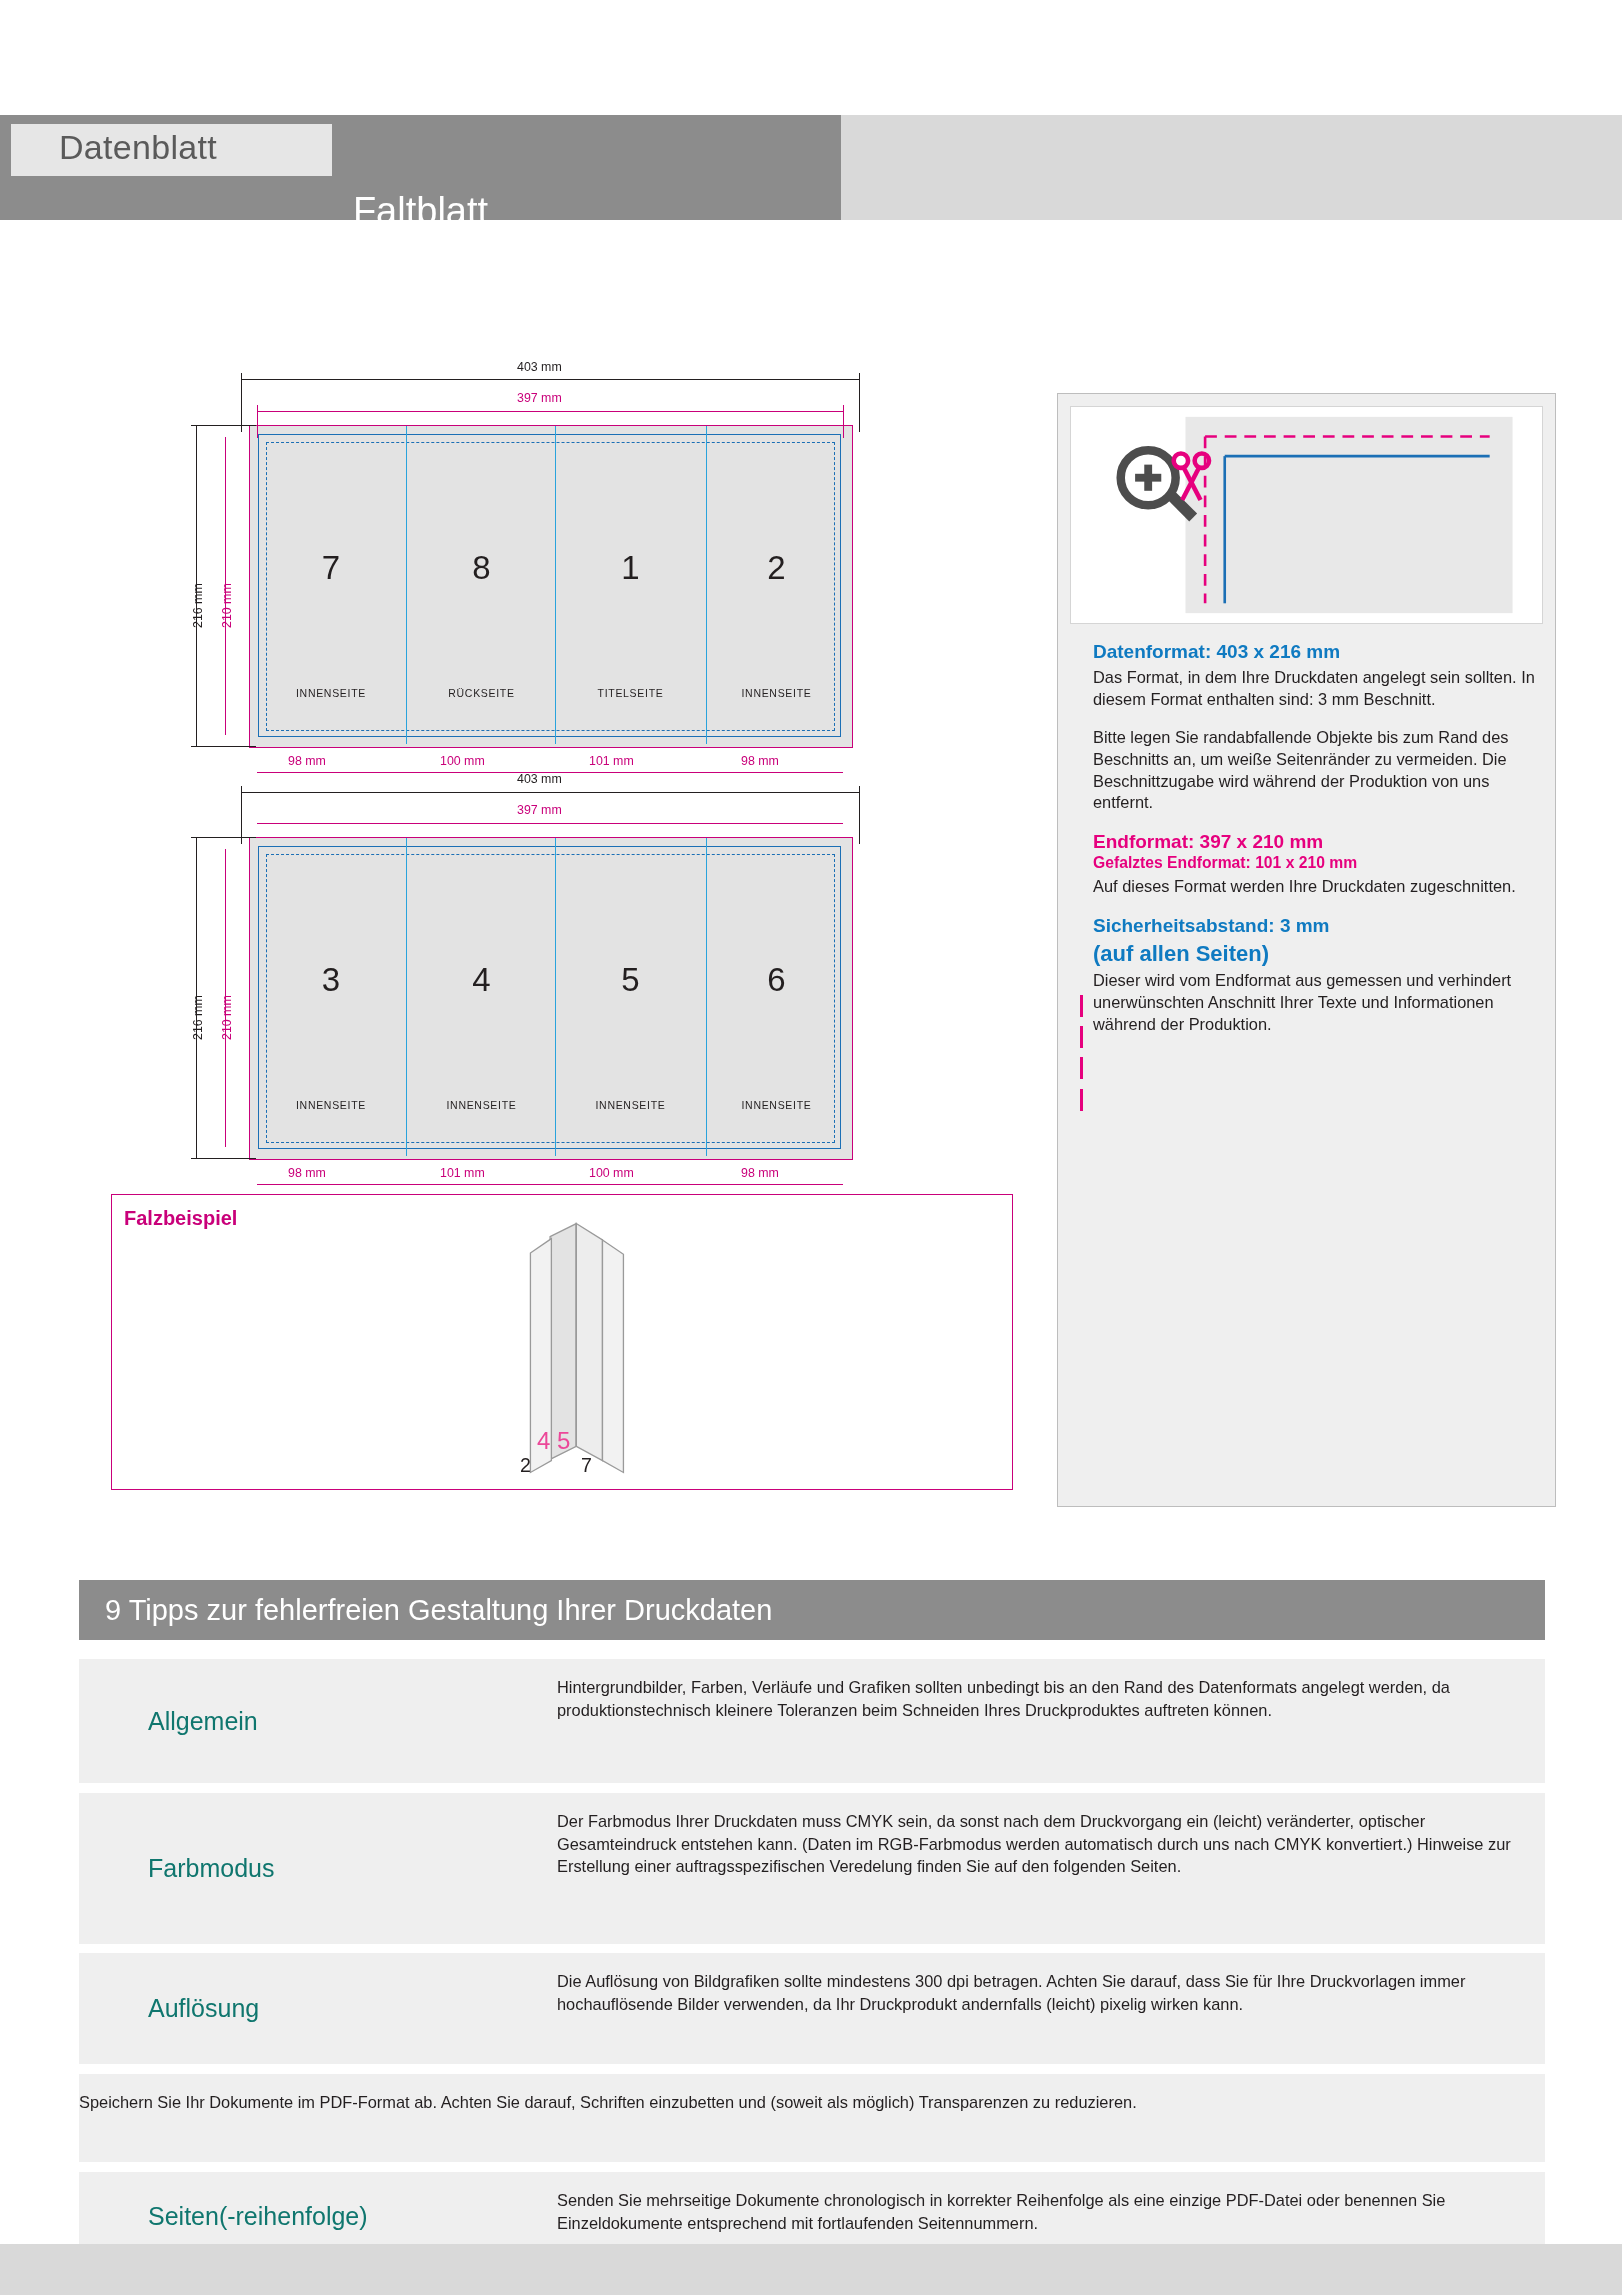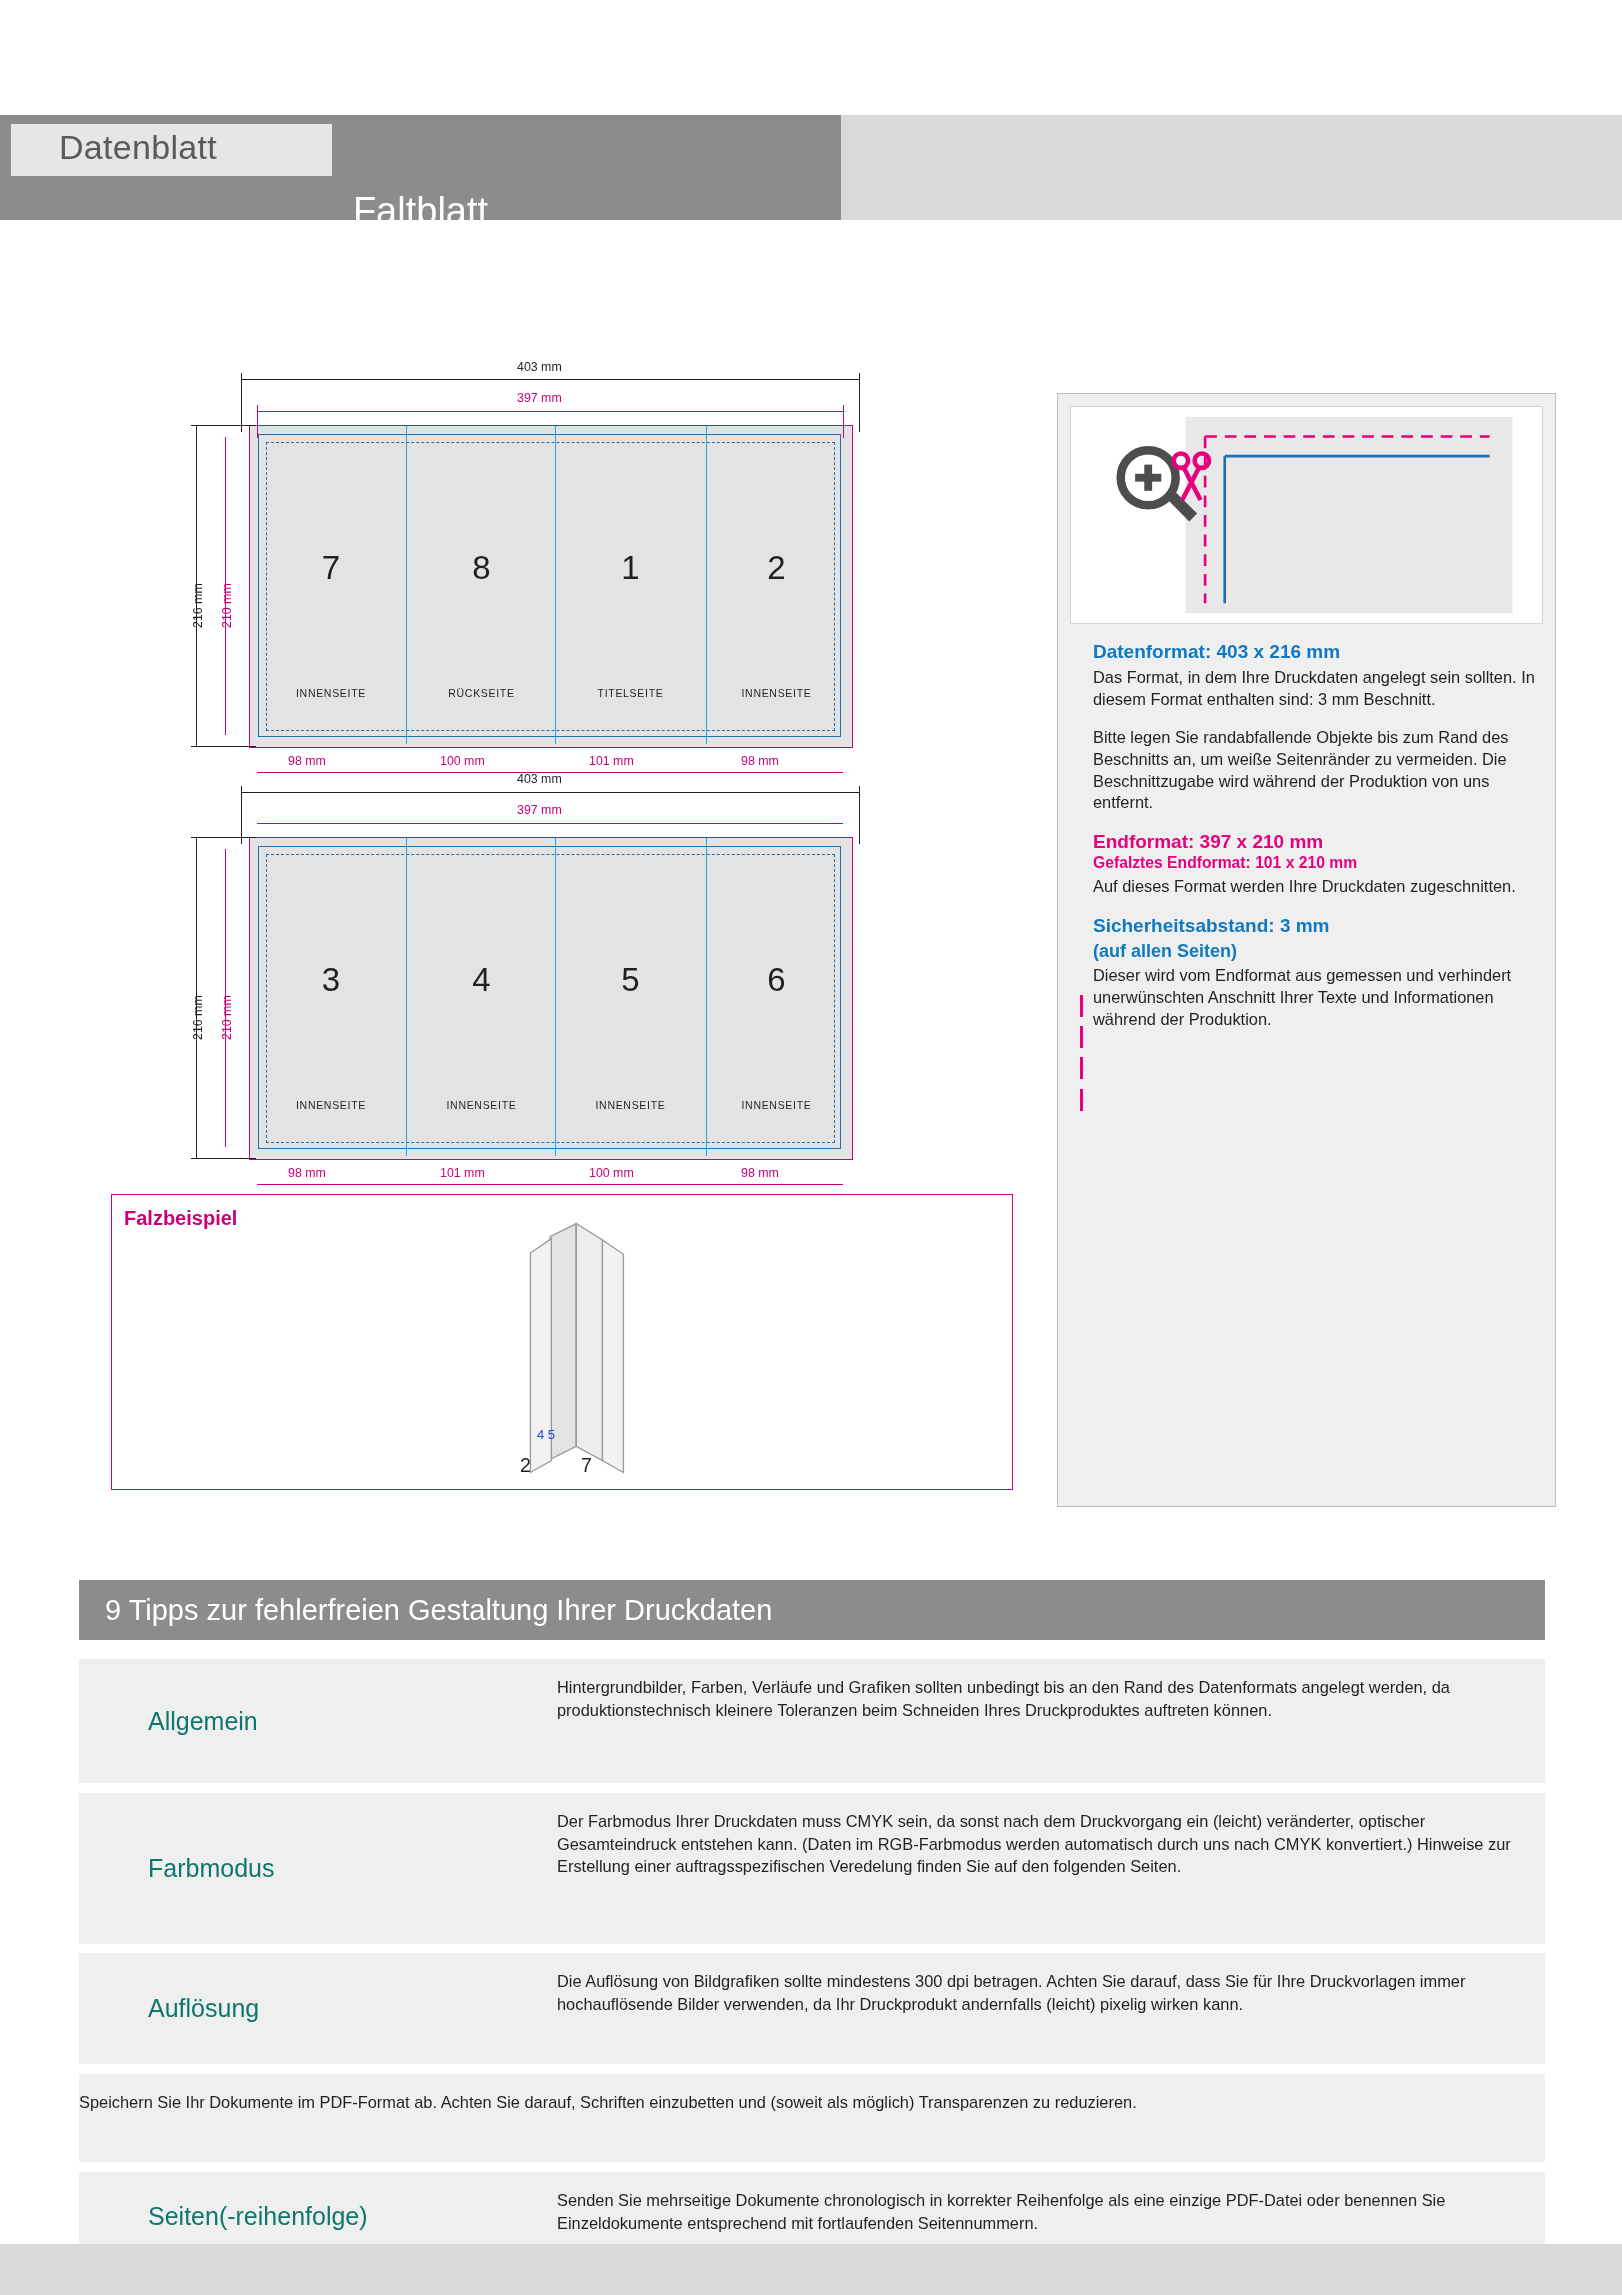--- a/index.html
+++ b/index.html
@@ -224,21 +224,21 @@
 
 <div class="falz-box"></div>
 <div class="falz-title">Falzbeispiel</div>
 <svg style="position:absolute;left:478px;top:1217px;width:190px;height:262px;" viewBox="0 0 290 400" width="190" height="262">
   <polygon points="110,30 150,10 150,350 110,370" fill="#e3e3e3" stroke="#9a9a9a" stroke-width="2"></polygon>
   <polygon points="150,10 190,35 190,372 150,350" fill="#ededed" stroke="#9a9a9a" stroke-width="2"></polygon>
   <polygon points="80,55 112,33 112,372 80,390" fill="#f2f2f2" stroke="#9a9a9a" stroke-width="2"></polygon>
   <polygon points="190,35 222,57 222,390 190,372" fill="#f2f2f2" stroke="#9a9a9a" stroke-width="2"></polygon>
   <line x1="150" y1="10" x2="150" y2="350" stroke="#9a9a9a" stroke-width="2"></line>
 </svg>
-<div style="position:absolute;left:537px;top:1427px;font-size:13px;color:#1d4ed8;">4  5</div>
+<div style="position:absolute;left:537px;top:1427px;font-size:24px;color:#ec4899;">4  5</div>
 <div style="position:absolute;left:520px;top:1454px;font-size:19.6px;color:#231f20;">2</div>
 <div style="position:absolute;left:581px;top:1454px;font-size:19.6px;color:#231f20;">7</div>
 
 <div class="info-panel"></div>
 <div class="info-img">
   <svg width="471" height="216" viewBox="0 0 720 330">
     <rect x="175" y="15" width="500" height="300" fill="#e8e8e8"></rect>
     <path d="M205,45 L640,45" stroke="#e6007e" stroke-width="4" stroke-dasharray="18,12"></path>
     <path d="M205,45 L205,300" stroke="#e6007e" stroke-width="4" stroke-dasharray="18,12"></path>
     <path d="M235,75 L640,75" stroke="#1b6fb5" stroke-width="4"></path>
@@ -269,21 +269,21 @@
   </div>
 
   <div>
     <div class="h-pink">Endformat: 397 x 210 mm</div>
     <div class="h-pink-sm">Gefalztes Endformat: 101 x 210 mm</div>
     <div class="p-txt">Auf dieses Format werden Ihre Druckdaten zugeschnitten.</div>
   </div>
 
   <div>
     <div class="h-blue">Sicherheitsabstand: 3 mm</div>
-    <div class="h-blue" style="font-size:18px;">(auf allen Seiten)</div>
+    <div class="h-blue" style="font-size:22px;">(auf allen Seiten)</div>
     <div class="p-txt">Dieser wird vom Endformat aus gemessen und verhindert unerwünschten Anschnitt Ihrer Texte und Informationen während der Produktion.</div>
   </div>
 
 </div>
 
 <div class="pink-marker" style="top:995px;height:22px;"></div>
 <div class="pink-marker" style="top:1026px;height:22px;"></div>
 <div class="pink-marker" style="top:1057px;height:22px;"></div>
 <div class="pink-marker" style="top:1089px;height:22px;"></div>
 

